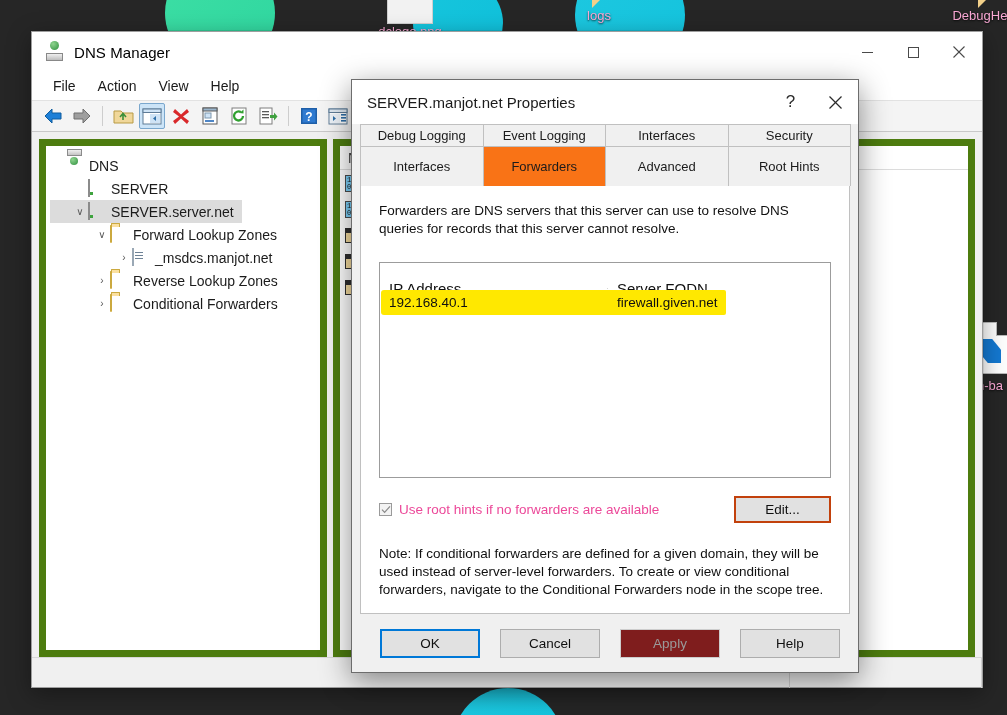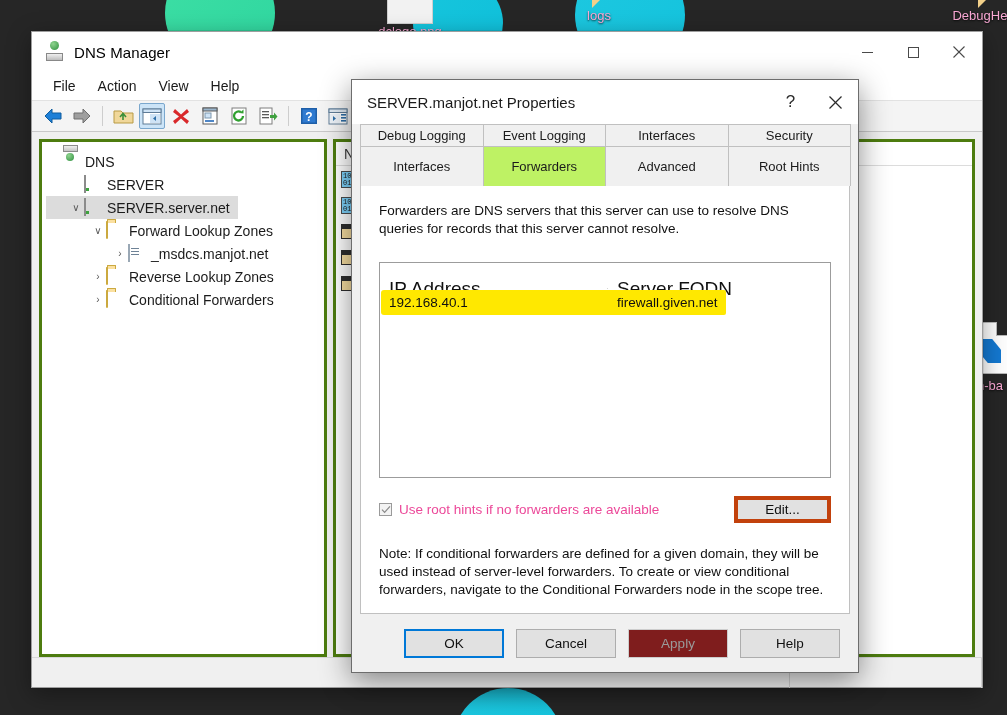--- a/index.html
+++ b/index.html
@@ -107,21 +107,21 @@
     border: 1px solid transparent; border-radius: 2px;
   }
   .tb-btn.active { background: #cce4f7; border-color: #7aa7cd; }
   .tb-sep { width: 1px; height: 20px; background: #cdcdcd; margin: 0 4px; }
 
   .panes {
     flex: 1 1 auto; display: flex; padding: 7px 7px 0 7px; gap: 6px;
     min-height: 0;
   }
   .pane {
-    background: #ffffff; border: 3px solid #4d7c0f;
+    background: #ffffff; border: 7px solid #4d7c0f;
     overflow: hidden; position: relative;
   }
   #tree-pane { width: 288px; flex: 0 0 288px; padding: 8px 4px; }
   #list-pane { flex: 1 1 auto; }
   .list-header {
     height: 24px; background: #ffffff;
     border-bottom: 1px solid #dcdcdc;
     display: flex; align-items: center;
     padding-left: 8px; font-size: 14px; color: #3b3b3b;
   }
@@ -231,40 +231,40 @@
   .tab {
     flex: 1 1 0; height: 22px;
     display: flex; align-items: center; justify-content: center;
     font-size: 13px; color: #1b1b1b;
     background: #f0f0f0;
     border: 1px solid #c0c0c0; border-bottom: none;
     margin-right: -1px;
   }
   .tabrow.row2 .tab { height: 40px; }
   .tab.active {
-    background: #bef264; border-color: #c0c0c0;
+    background: #f97316; border-color: #c0c0c0;
     position: relative; z-index: 3; font-weight: normal;
   }
 
   .tabpage {
     flex: 1 1 auto; margin: 0 8px; background: #ffffff;
     border: 1px solid #c0c0c0; border-top: none;
     padding: 16px 18px 0 18px; position: relative;
     min-height: 0;
   }
   .body-text { font-size: 13.5px; color: #101010; line-height: 18px; }
 
   .fwd-table {
     margin-top: 24px; height: 216px;
     border: 1px solid #9c9c9c; background: #fff;
     display: flex; flex-direction: column;
   }
   .fwd-head { display: flex; height: 26px; }
   .fwd-head-cell {
-    font-size: 19px; color: #101010;
+    font-size: 15px; color: #101010;
     display: flex; align-items: center; padding-left: 9px; margin-top: 25px;
   }
   .fwd-head-cell.c1 { width: 228px; border-right: 1px solid #d6d6d6; }
   .fwd-row { display: flex; height: 26px; position: relative; }
   .fwd-cell {
     font-size: 13.5px; color: #101010;
     display: flex; align-items: center; padding-left: 9px;
     position: relative; z-index: 2;
   }
   .fwd-cell.c1 { width: 228px; }
@@ -281,29 +281,29 @@
   .chk {
     width: 13px; height: 13px; border: 1px solid #9a9a9a;
     background: #f3f3f3; margin-right: 7px;
     display: flex; align-items: center; justify-content: center;
     flex: 0 0 13px;
   }
   .chk svg { display: block; }
   .opt-label { font-size: 13.5px; color: #ec4899; }
   .edit-btn {
     margin-left: auto; width: 97px; height: 27px;
-    background: #e1e1e1; border: 4px solid #c2410c;
+    background: #e1e1e1; border: 2px solid #c2410c;
     font-size: 13.5px; color: #101010;
     display: flex; align-items: center; justify-content: center;
   }
   .note { margin-top: 22px; font-size: 13.5px; color: #101010; line-height: 18px; }
 
   .dlg-footer {
     flex: 0 0 58px; display: flex; align-items: center;
-    justify-content: flex-end; gap: 12px; padding-right: 18px;
+    justify-content: flex-end; gap: 20px; padding-right: 18px;
   }
   .dbtn {
     width: 100px; height: 29px;
     background: #e1e1e1; border: 1px solid #adadad;
     font-size: 13.5px; color: #101010;
     display: flex; align-items: center; justify-content: center;
   }
   .dbtn.default { border: 2px solid #0078d7; background: #e1e1e1; }
   .dbtn.disabled { color: #9a9a9a; background: #7f1d1d; border-color: #cdcdcd; }
 </style>

